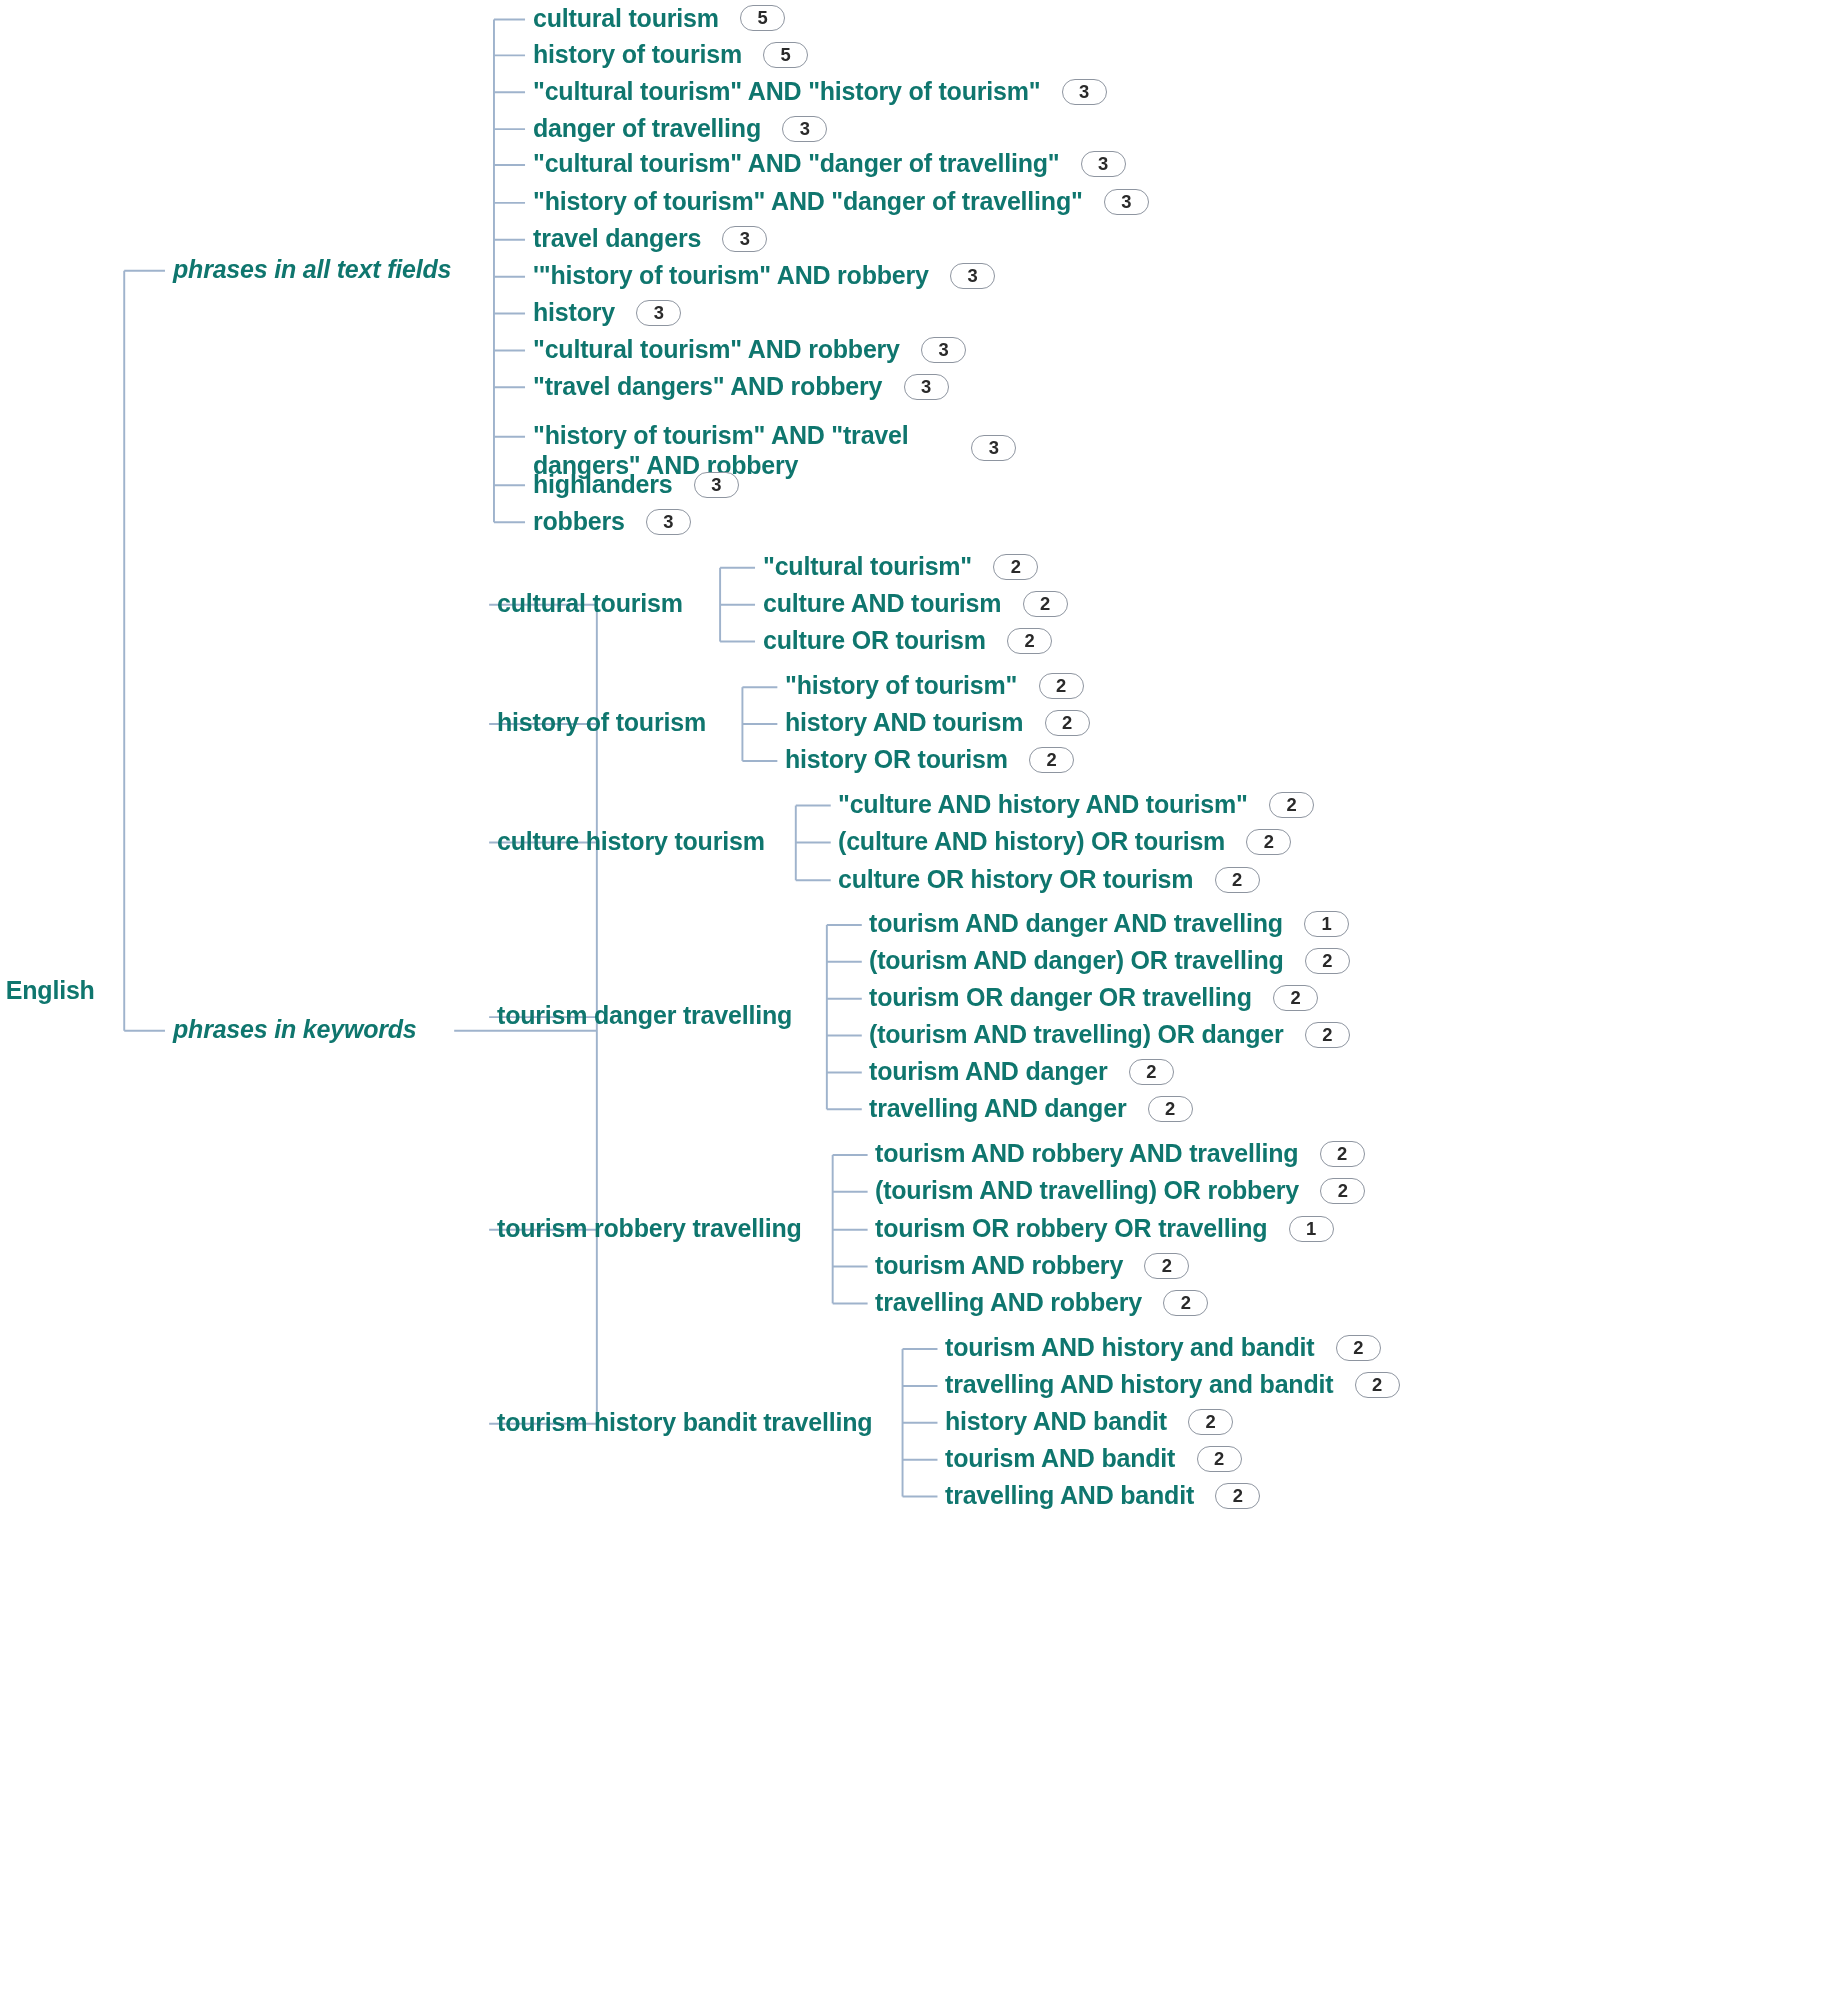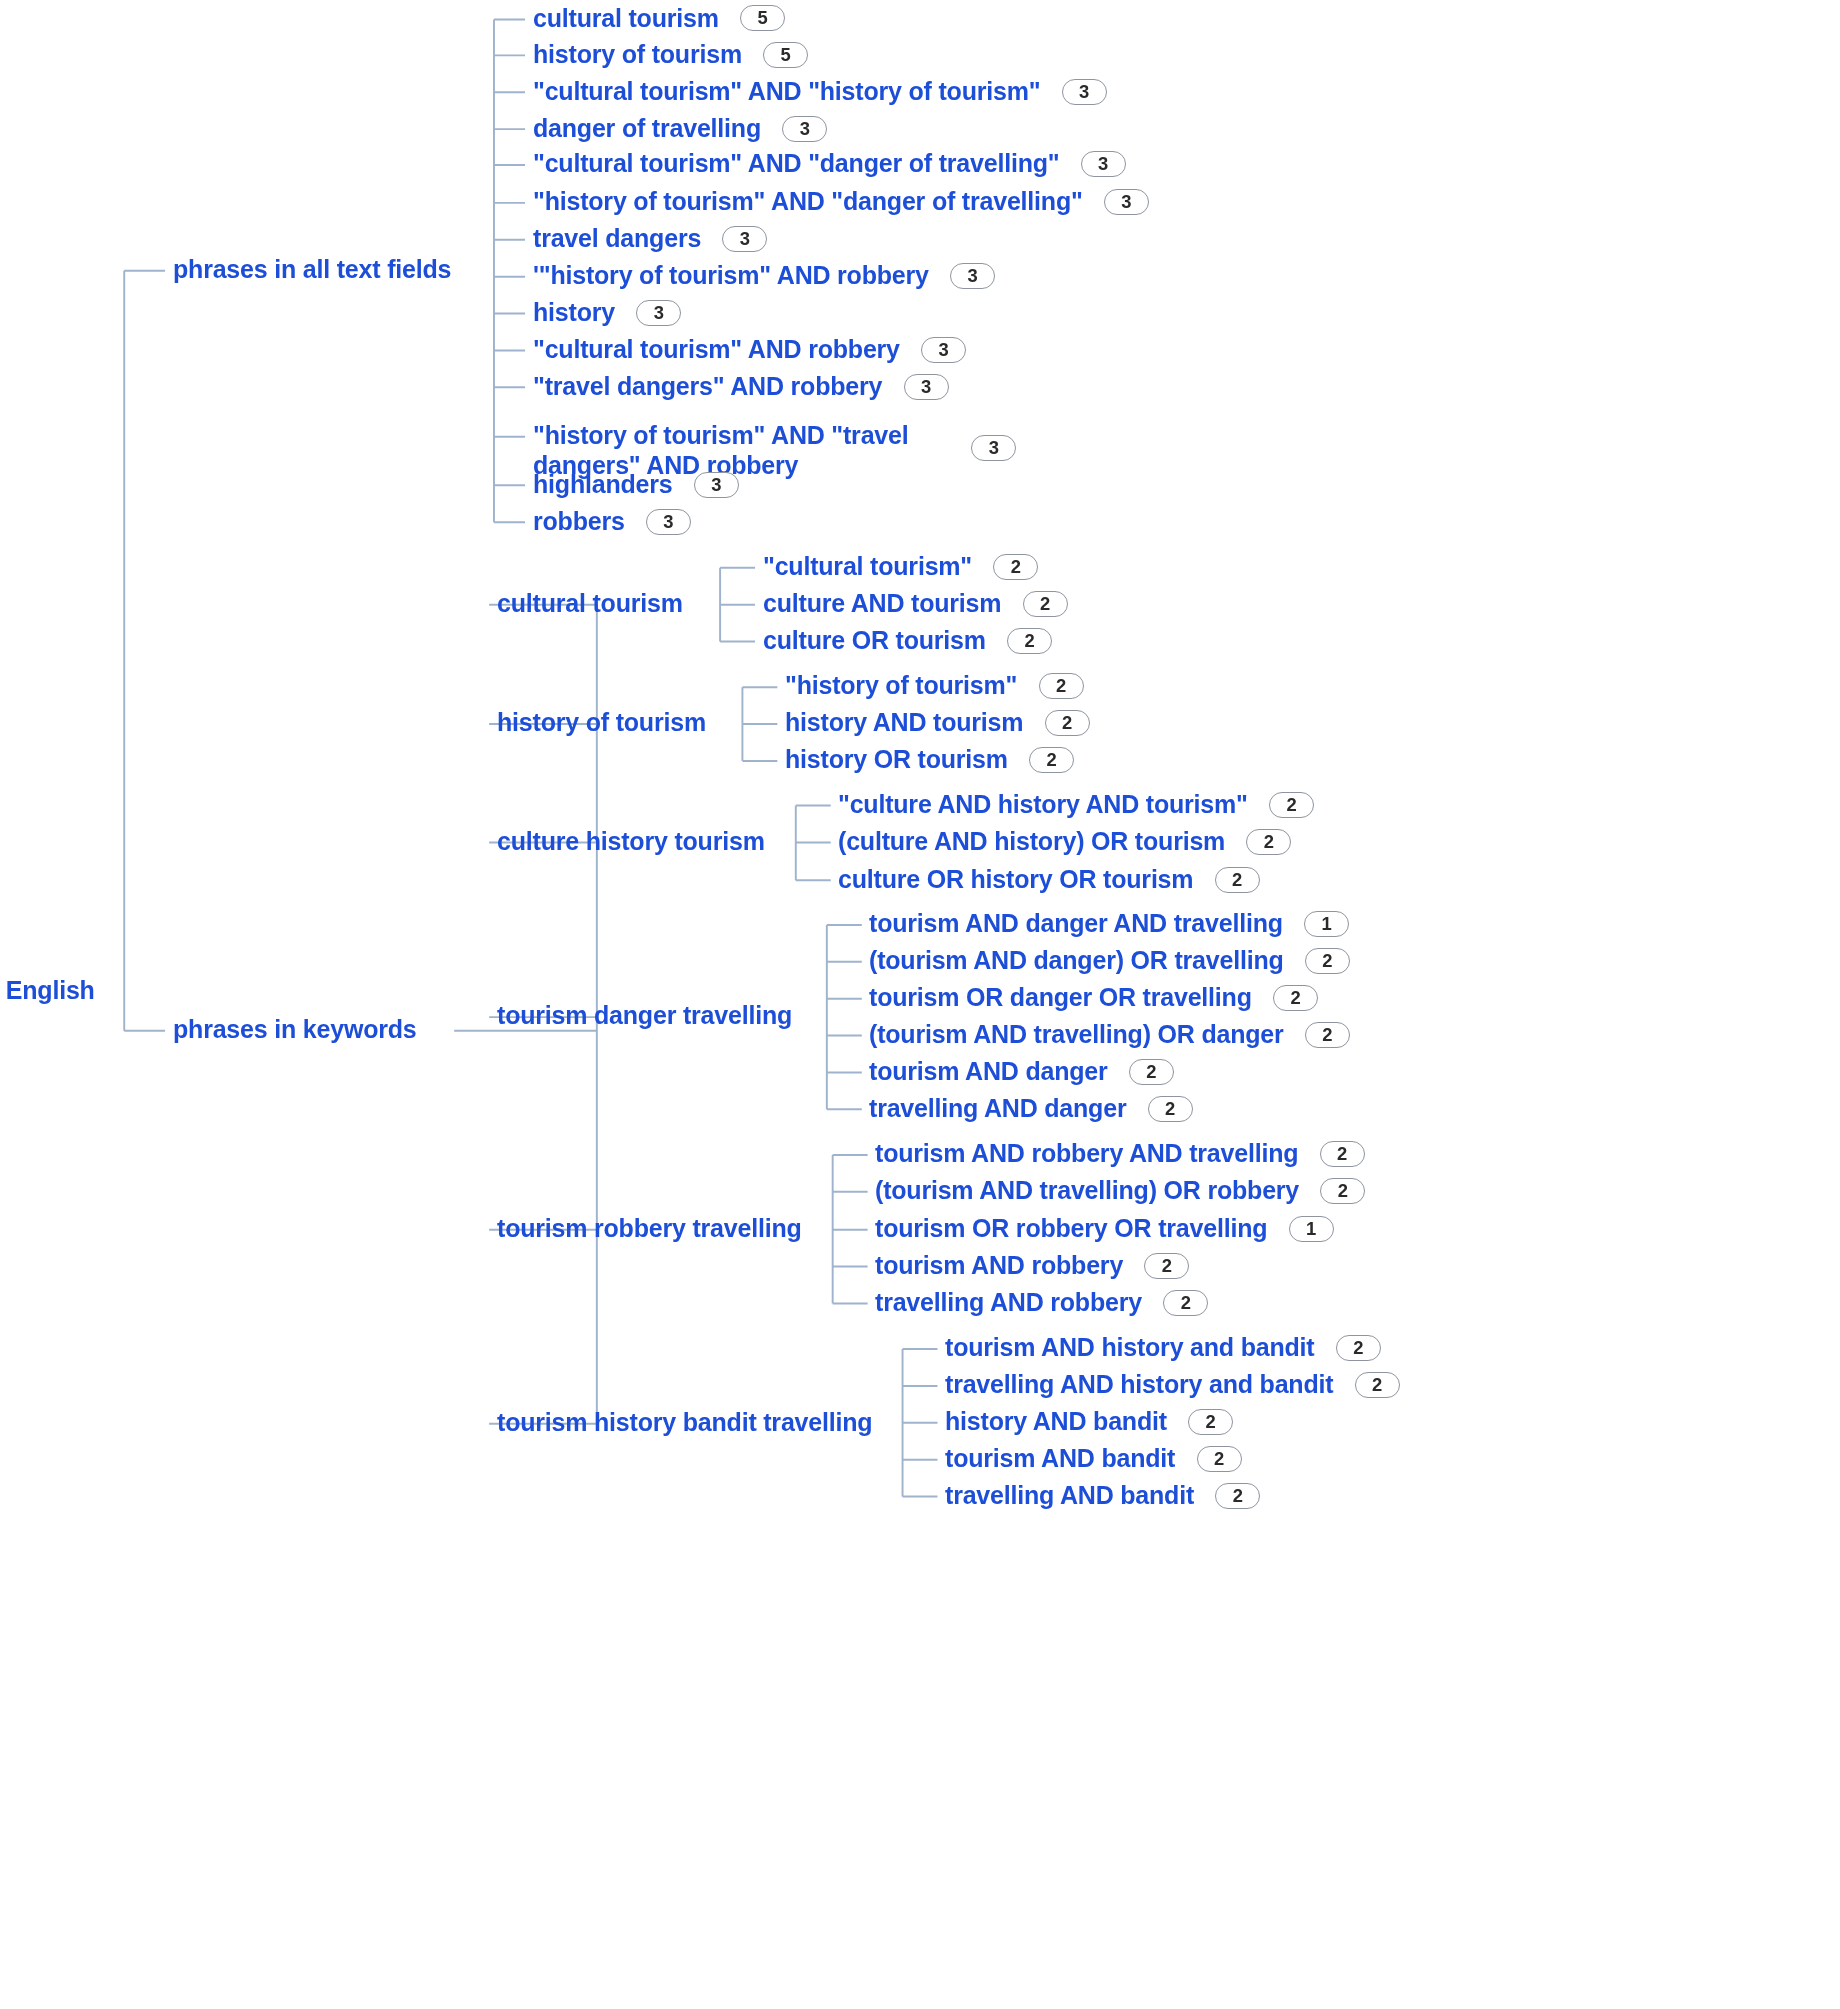--- a/index.html
+++ b/index.html
@@ -11,26 +11,26 @@
   #canvas{position:absolute;left:0;top:0;width:1841px;height:2010px;}
   .edges{position:absolute;left:0;top:0;width:1841px;height:2010px;pointer-events:none;}
 
   .node{
     position:absolute;
     display:flex;align-items:center;
     white-space:nowrap;
   }
   .label{
     font-weight:bold;
-    color:#1d4ed8;
+    color:#0f766e;
     letter-spacing:-0.2px;
   }
   
   .lvl0 .label{font-size:25px;}
-  .lvl1 .label{font-size:25px;}
+  .lvl1 .label{font-size:25px;font-style:italic;}
   .lvl2 .label{font-size:25px;}
   .lvl3 .label{font-size:25px;}
 
   .node.wrap{white-space:normal;align-items:flex-start;}
   .node.wrap .label{white-space:normal;line-height:1.18;display:block;width:417px;}
 
   .badge{
     display:inline-flex;align-items:center;justify-content:center;
     min-width:45px;height:26px;
     margin-left:21.3px;

